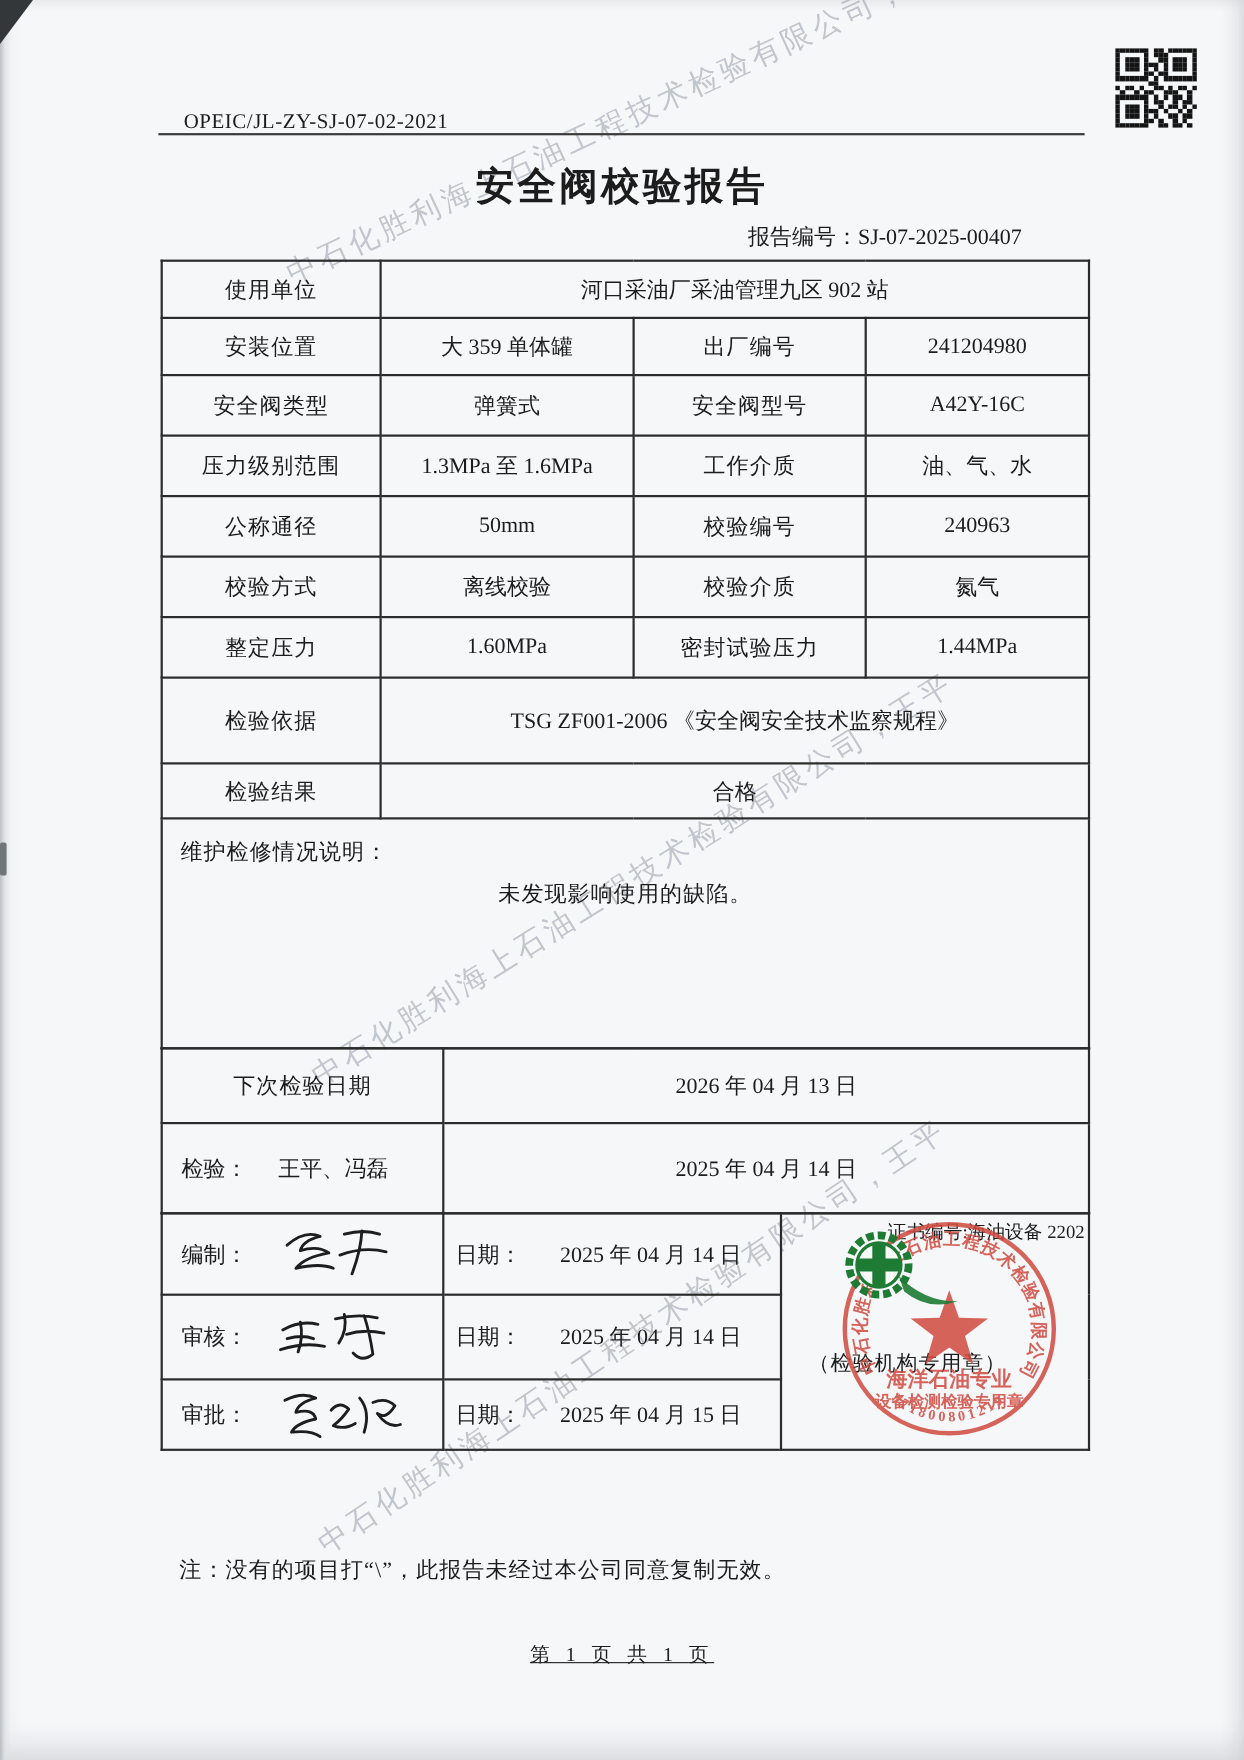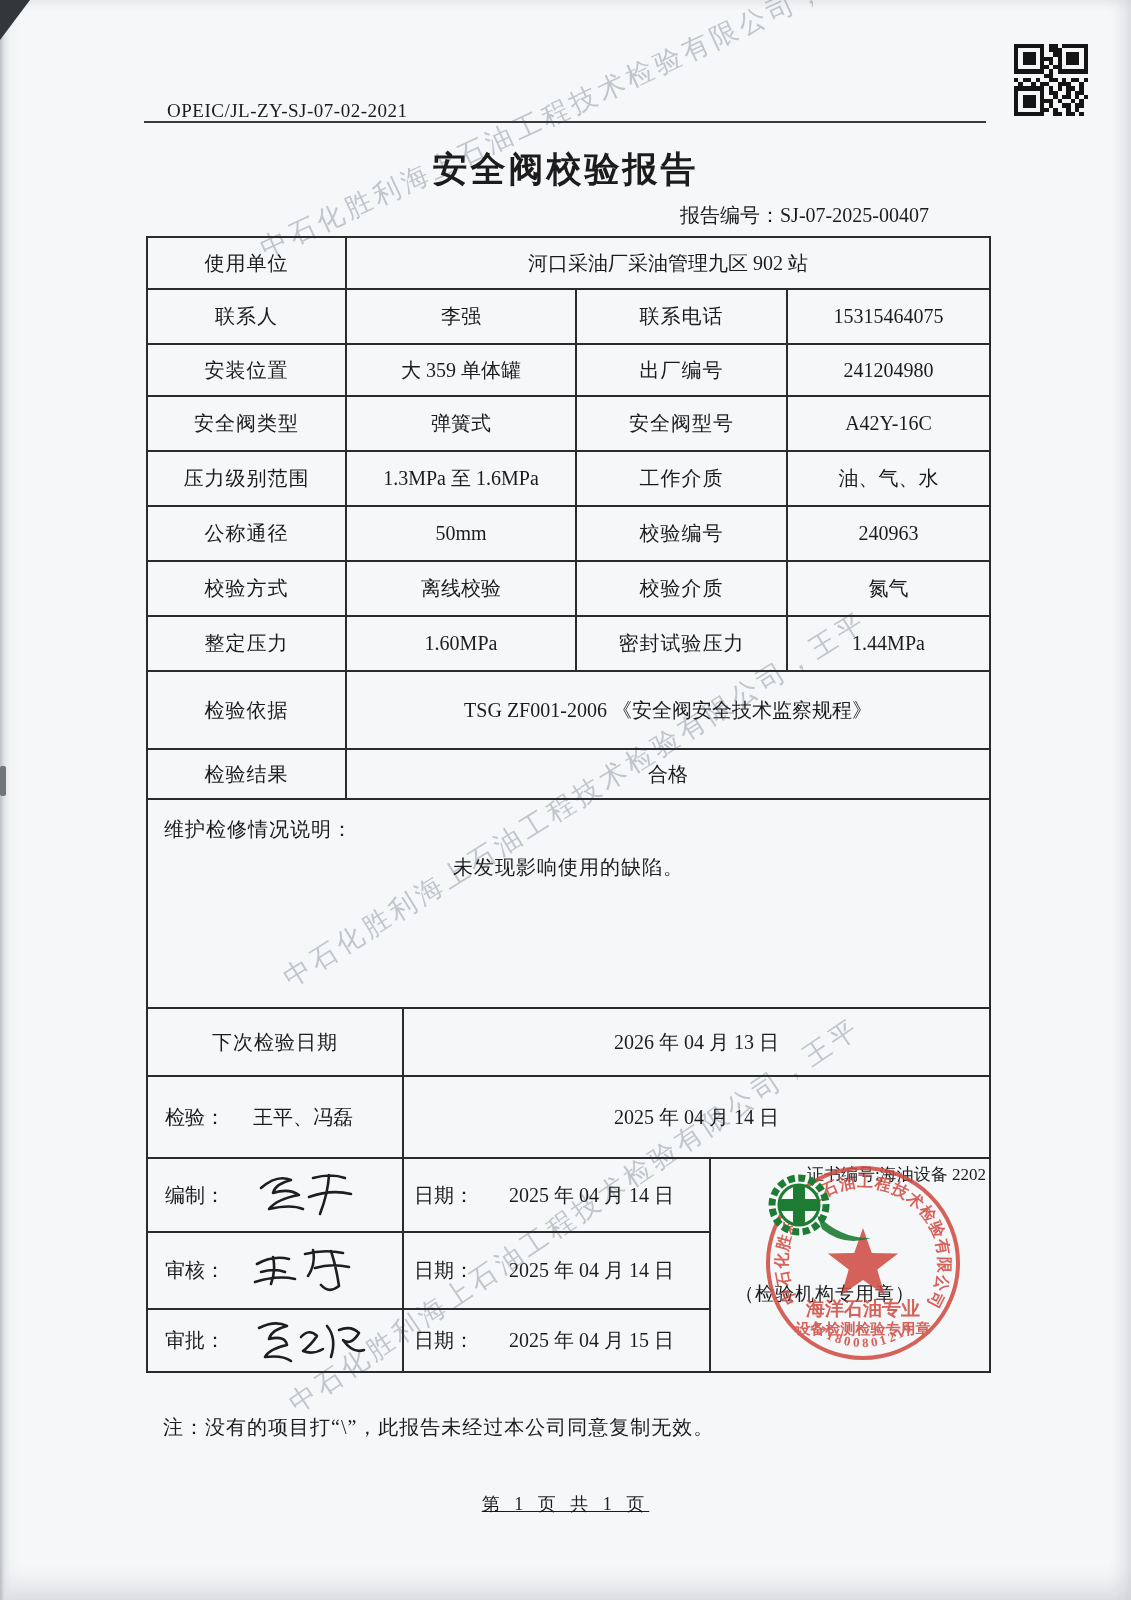--- a/index.html
+++ b/index.html
@@ -377,26 +377,20 @@
       <colgroup>
           <col style="width:199px">
           <col style="width:230px">
           <col style="width:211px">
           <col style="width:203px">
         </colgroup>
       <tbody>
           <tr class="h56">
         <td class="lbl">使用单位</td>
         <td class="c" colspan="3">河口采油厂采油管理九区 902 站</td>
-      </tr>
-      <tr class="h55">
-        <td class="lbl">联系人</td>
-        <td class="c">李强</td>
-        <td class="lbl">联系电话</td>
-        <td class="c">15315464075</td>
       </tr>
       <tr class="h56">
         <td class="lbl">安装位置</td>
         <td class="c">大 359 单体罐</td>
         <td class="lbl">出厂编号</td>
         <td class="c">241204980</td>
       </tr>
       <tr class="h55">
         <td class="lbl">安全阀类型</td>
         <td class="c">弹簧式</td>

